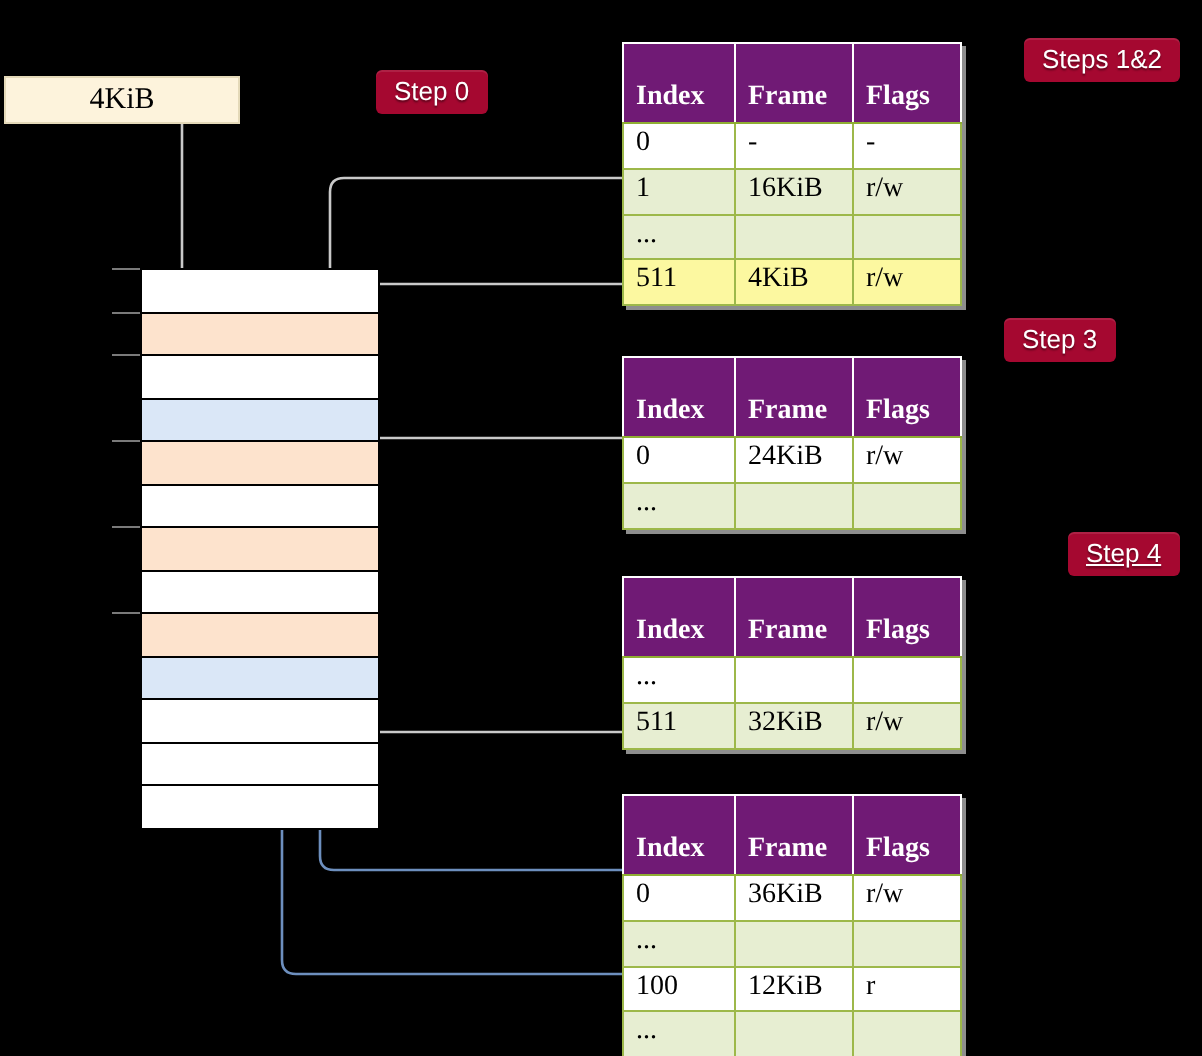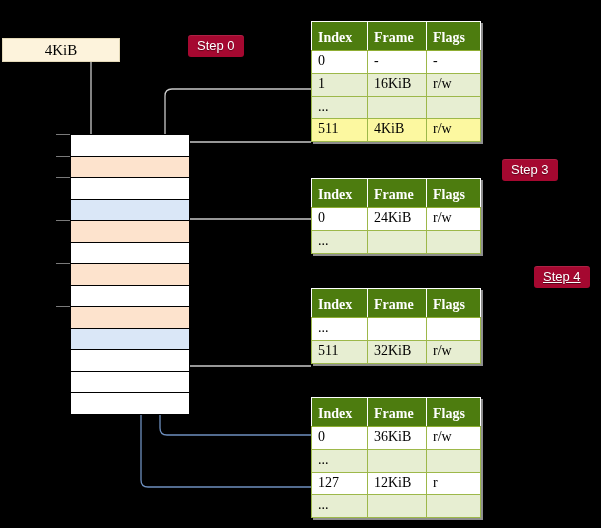--- a/index.html
+++ b/index.html
@@ -49,26 +49,26 @@
   
   .ptable{
     position:absolute;
     border-collapse:collapse;
     border-spacing:0;
     background:#fff;
     box-shadow:2px 2px 0 rgba(190,190,190,0.75);
     table-layout:fixed;
   }
   .ptable th{
-    background:#4d7c0f;
+    background:#701a75;
     color:#ffffff;
     font-weight:bold;
     font-size:14px;
     text-align:left;
-    padding:8px 6px 4px 6px;
+    padding:19px 6px 4px 6px;
     border:1px solid #ffffff;
     border-bottom:1px solid #8fae33;
     line-height:1.15;
   }
   .ptable td{
     font-size:14px;
     color:#000;
     padding:2px 6px 3px 6px;
     border:1px solid #9db84a;
     line-height:1.2;
@@ -122,20 +122,23 @@
       <path d="M311,487 L148,487 Q141,487 141,480 L141,208" marker-end="url(#ahBlue)"></path>
     </g>
   </svg>
 
   <div class="kibbox" style="left:2px;top:38px;width:118px;height:24px;">
     <span>4KiB</span>
   </div>
 
   <div class="badge" style="left:188px;top:35px;">
     <span>Step 0</span>
+  </div>
+  <div class="badge" style="left:512px;top:19px;">
+    <span>Steps 1&amp;2</span>
   </div>
   <div class="badge" style="left:502px;top:159px;">
     <span>Step 3</span>
   </div>
   <div class="badge" style="left:534px;top:266px;text-decoration:underline;">
     <span>Step 4</span>
   </div>
 
   <div class="memcol" id="memcol" style="left:70px;top:134px;width:120px;height:281px;">
       <div class="memrow " style="top: 0px; height: 22.5px;"></div>
@@ -262,21 +265,21 @@
         <td>0</td>
         <td>36KiB</td>
         <td>r/w</td>
       </tr>
       <tr class="alt">
         <td>...</td>
         <td></td>
         <td></td>
       </tr>
       <tr>
-        <td>127</td>
+        <td>100</td>
         <td>12KiB</td>
         <td>r</td>
       </tr>
       <tr class="alt">
         <td>...</td>
         <td></td>
         <td></td>
       </tr>
     </tbody>
   </table>

